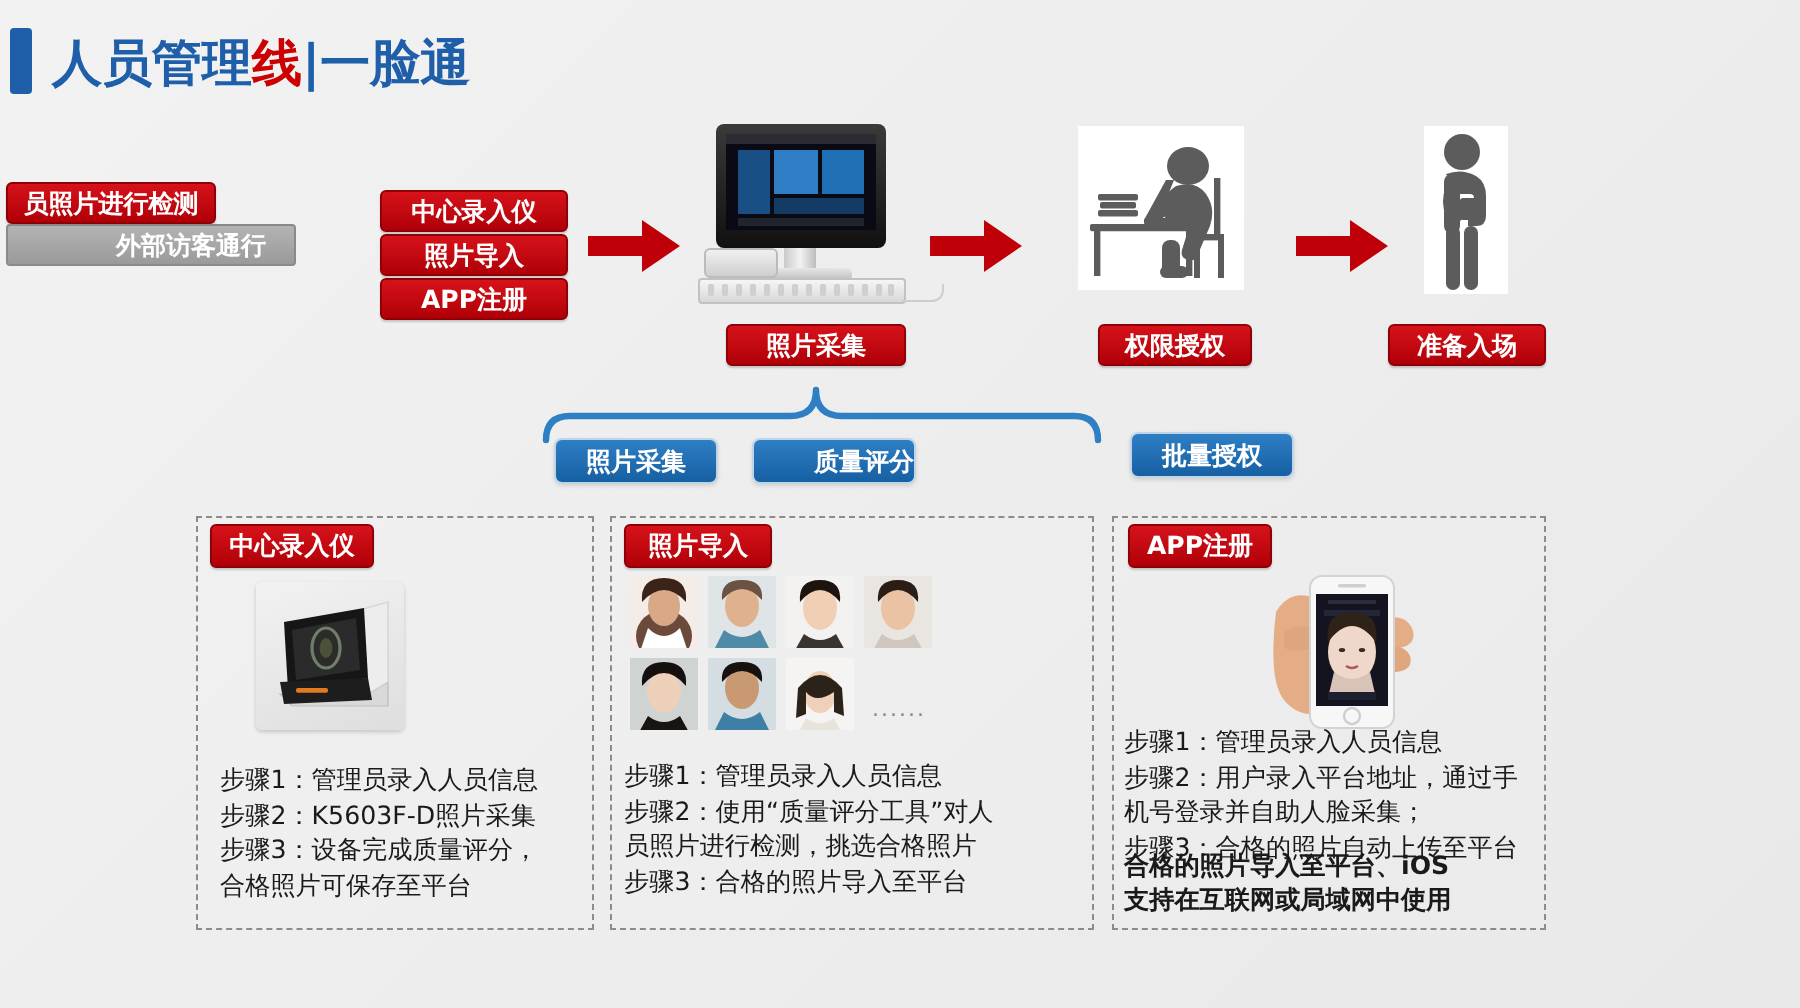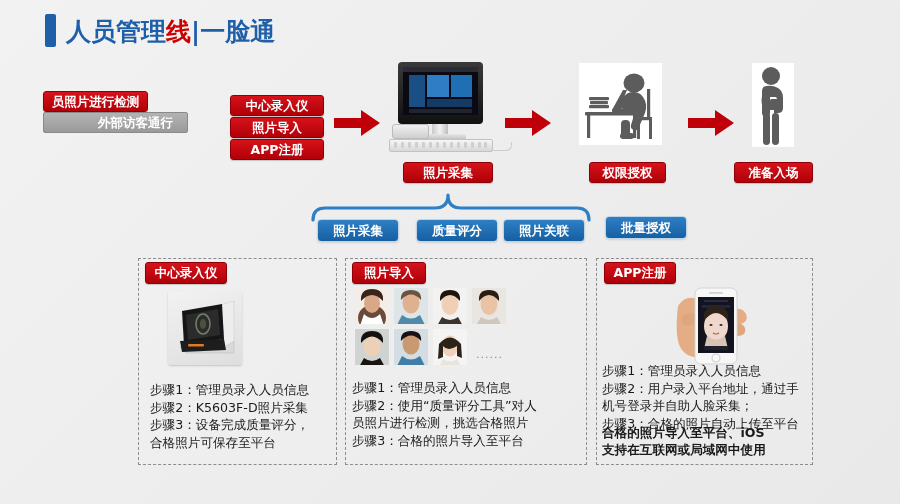--- a/index.html
+++ b/index.html
@@ -2,21 +2,21 @@
 <html><head>
 <meta charset="utf-8">
 <style>
   html,body{margin:0;padding:0;}
   body{
     width:900px;height:504px;
     background:linear-gradient(135deg,#f2f2f2 0%,#eeeeee 40%,#e9e9e9 100%);
     font-family:"DejaVu Sans","Liberation Sans",sans-serif;
     overflow:hidden;position:relative;
   }
-  .stage{position:absolute;left:0;top:0;width:762px;height:504px;margin-left:40px;}
+  .stage{position:absolute;left:0;top:0;width:762px;height:504px;}
 
   
   .hdr-bar{position:absolute;left:5px;top:14px;width:11px;height:33px;background:#1F5FA9;border-radius:2px;}
   .hdr-title{position:absolute;left:26px;top:15px;font-size:25px;font-weight:bold;color:#1F5FA9;letter-spacing:0px;white-space:nowrap;}
   .hdr-title .red{color:#CC0000;}
   .hdr-title .sep{color:#1F5FA9;font-weight:bold;}
 
   
   .redbox{
     position:absolute;background:linear-gradient(180deg,#d6121a 0%,#b00008 100%);
@@ -185,22 +185,21 @@
   </div>
   <div class="redbox" style="left:694px;top:162px;width:77px;">准备入场</div>
 
   <div class="arrow" style="left:270px;top:190px;">
     <svg width="280" height="32" viewBox="0 0 280 32">
       <path d="M3 30 q0 -12 12 -12 l110 0 q13 0 13 -13 q0 13 13 13 l116 0 q12 0 12 12" fill="none" stroke="#2E7FC4" stroke-width="3.2" stroke-linecap="round" stroke-linejoin="round"></path>
     </svg>
   </div>
 
   <div class="bluebox" style="left:277px;top:219px;width:80px;">照片采集</div>
-  <div class="bluebox" style="left:376px;top:219px;width:80px;">质量评分</div>
-  <div class="bluebox" style="left:463px;top:219px;width:80px;">照片关联</div>
+  <div class="bluebox" style="left:376px;top:219px;width:80px;text-align:right;">质量评分</div>
   <div class="bluebox" style="left:565px;top:216px;width:80px;">批量授权</div>
 
   <div class="panel" style="left:98px;top:258px;width:197px;height:205px;"></div>
   <div class="redbox panel-title" style="left:105px;top:262px;width:80px;height:20px;line-height:20px;">中心录入仪</div>
 
   <div style="position:absolute;left:128px;top:291px;width:74px;height:74px;
               background:linear-gradient(160deg,#f2f2f2,#dedede);border-radius:3px;box-shadow:0 1px 2px rgba(0,0,0,.18);">
     <svg width="74" height="74" viewBox="0 0 74 74">
 
       <polygon points="12,56 56,56 66,50 66,62 18,62" fill="#d9d9d9" stroke="#bdbdbd" stroke-width="0.6"></polygon>

